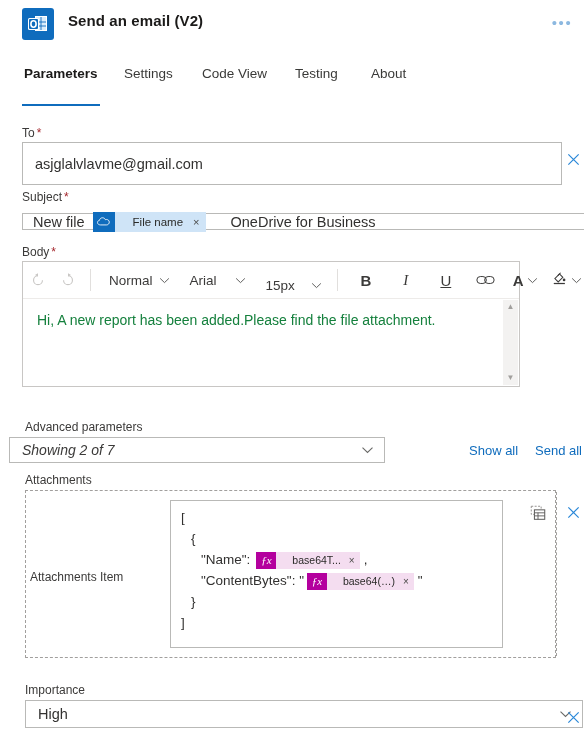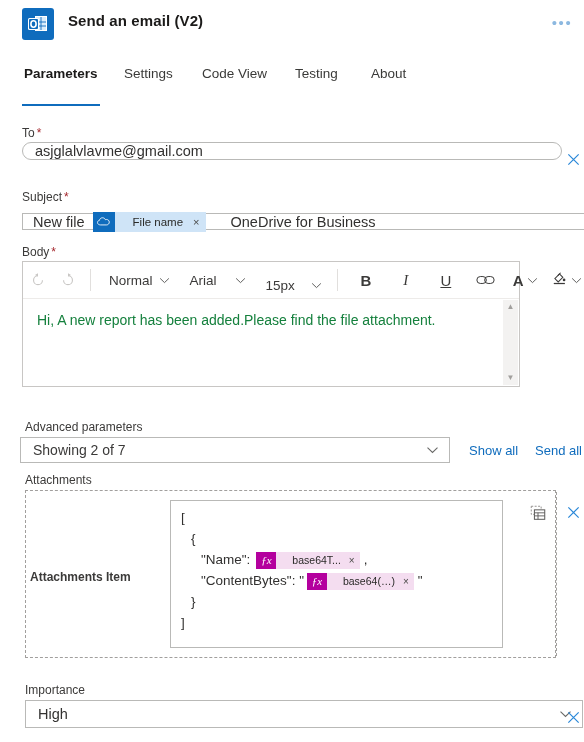--- a/index.html
+++ b/index.html
@@ -126,21 +126,21 @@
   .select .sv { font-size:14px; color:#3b3a39; padding-left:12px; white-space:nowrap; }
   .link {
     position:absolute; font-size:13px; color:#0f6cbd; cursor:pointer; white-space:nowrap;
   }
 
   
   .dashbox {
     position:absolute; border:1px dashed #a19f9d; background:#fff;
   }
   .att-label {
-    position:absolute; font-size:12px; color:#3b3a39; white-space:nowrap;font-weight:bold;
+    position:absolute; font-size:12px; color:#3b3a39; white-space:nowrap;
   }
   .json-box {
     position:absolute; border:1px solid #b9b9b7; background:#fff;
     padding:7px 10px; font-size:13.5px; color:#323130; line-height:1.55;
   }
   .jl { white-space:nowrap; display:flex; align-items:center; height:21px; }
   .fx-tok { display:inline-flex; align-items:center; height:17px; vertical-align:middle; }
   .fx-box {
     width:20px; height:17px; background:#b4009e; color:#fff;
     display:flex; align-items:center; justify-content:center;
@@ -200,21 +200,21 @@
     </div>
     <div class="tab" style="left:369px;">
       <span>About</span>
 
     </div>
   </div>
 
   <div class="flabel" style="left:22px; top:126px;">
     <span>To</span><span class="req">*</span>
   </div>
-  <div class="tbox" style="left:22px; top:142px; width:540px; height:18px;border-radius:12px;">
+  <div class="tbox" style="left:22px; top:142px; width:540px; height:43px;">
     <span class="tval">asjglalvlavme@gmail.com</span>
   </div>
   <div class="clear-x" style="left:562px; top:148px;">
     <svg width="15" height="15" viewBox="0 0 16 16" aria-hidden="true">
       <path d="M2.5 2.5 L13.5 13.5 M13.5 2.5 L2.5 13.5" stroke="#2b88d8" stroke-width="1.3" fill="none"></path>
     </svg>
   </div>
 
   <div class="flabel" style="left:22px; top:190px;">
     <span>Subject</span><span class="req">*</span>
@@ -312,21 +312,21 @@
 
     <div class="ebody">Hi, A new report has been added.Please find the file attachment.</div>
 
     <div class="escroll">
       <span class="ar">▲</span>
       <span class="ar">▼</span>
     </div>
   </div>
 
   <div class="flabel" style="left:25px; top:420px;">Advanced parameters</div>
-  <div class="select" style="left:20px; top:437px; width:430px; height:26px;">
+  <div class="select" style="left:9px; top:437px; width:376px; height:26px;font-style:italic;">
     <span class="sv">Showing 2 of 7</span>
     <svg class="chev" width="13" height="8" viewBox="0 0 12 8" aria-hidden="true">
         <path d="M1 1.6 L6 6.4 L11 1.6" fill="none" stroke="#6a6a68" stroke-width="1.1"></path>
       </svg>
   </div>
   <div class="link" style="left:469px; top:443px;">Show all</div>
   <div class="link" style="left:535px; top:443px;">Send all</div>
 
   <div class="flabel" style="left:25px; top:473px;">Attachments</div>
 

